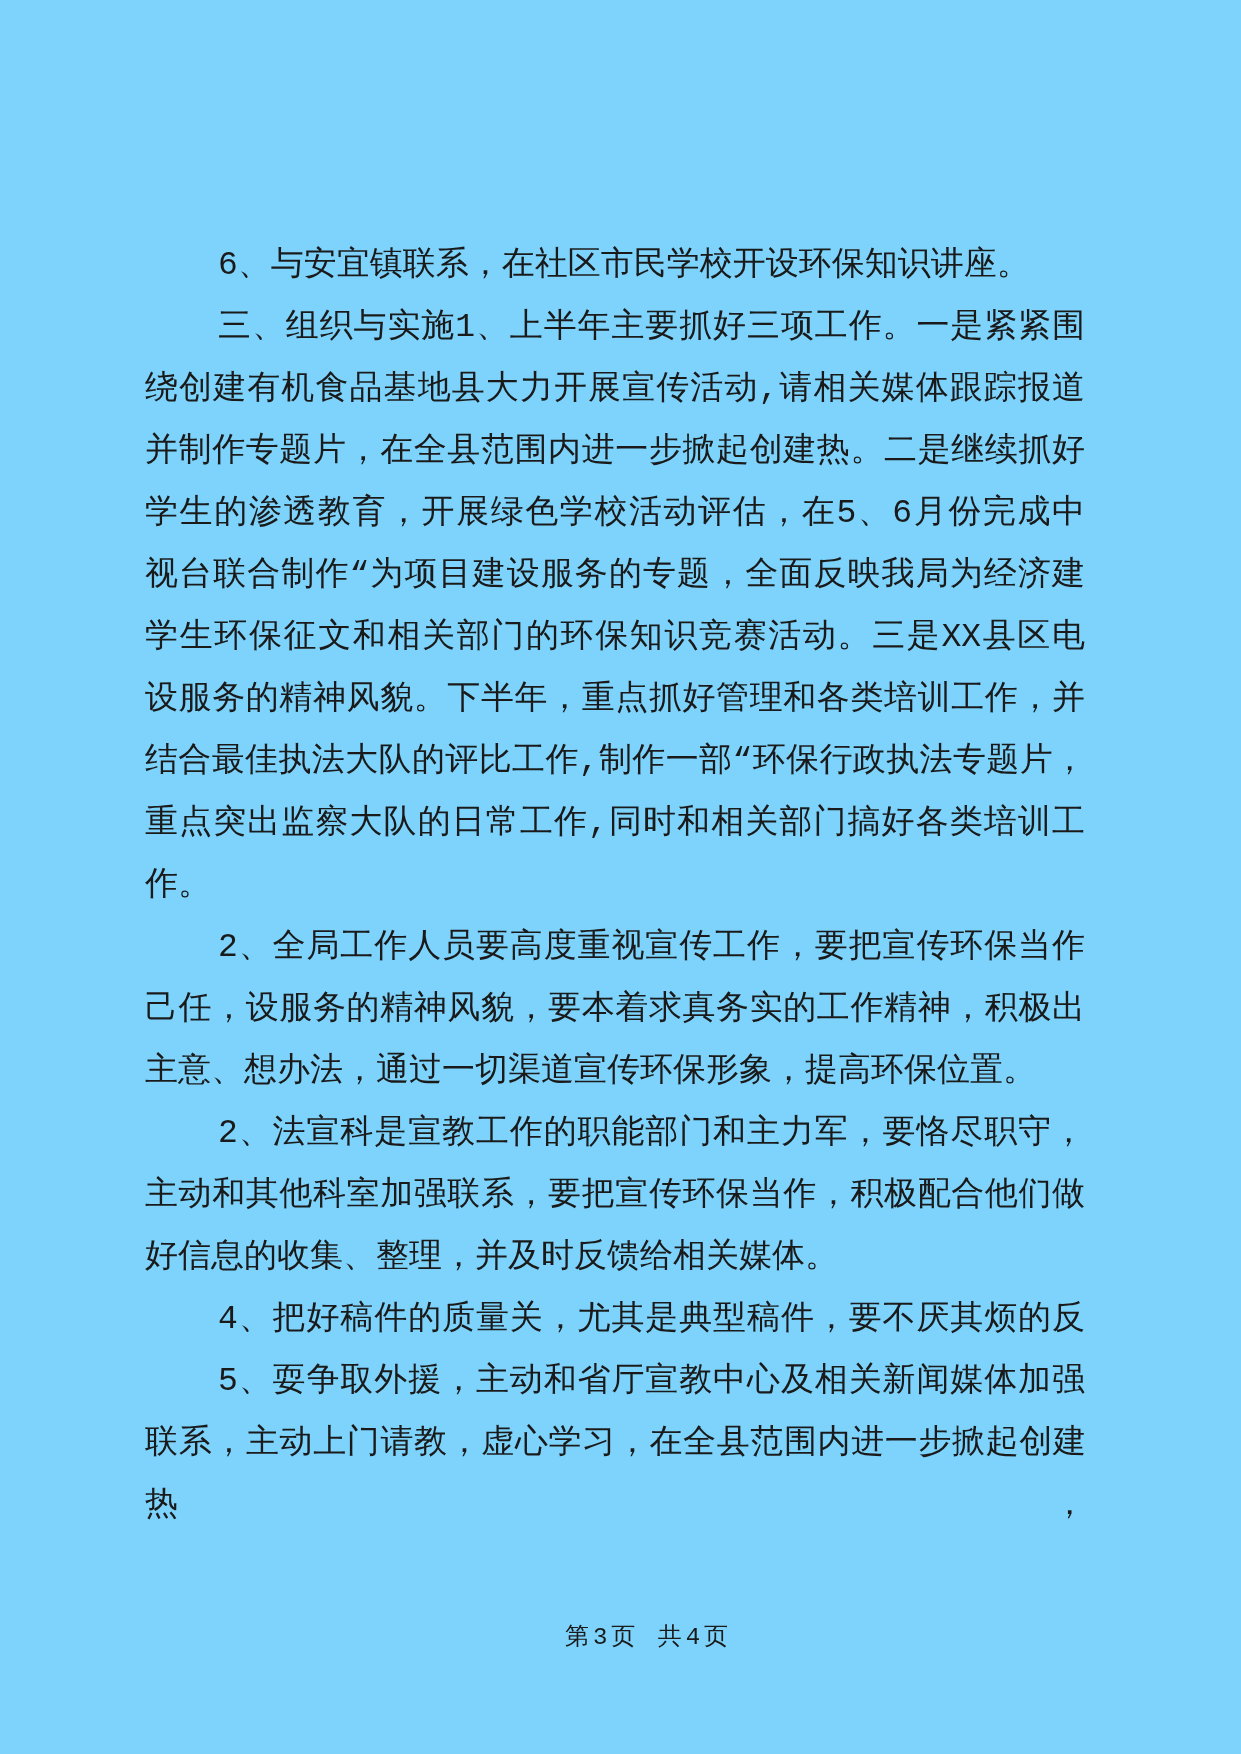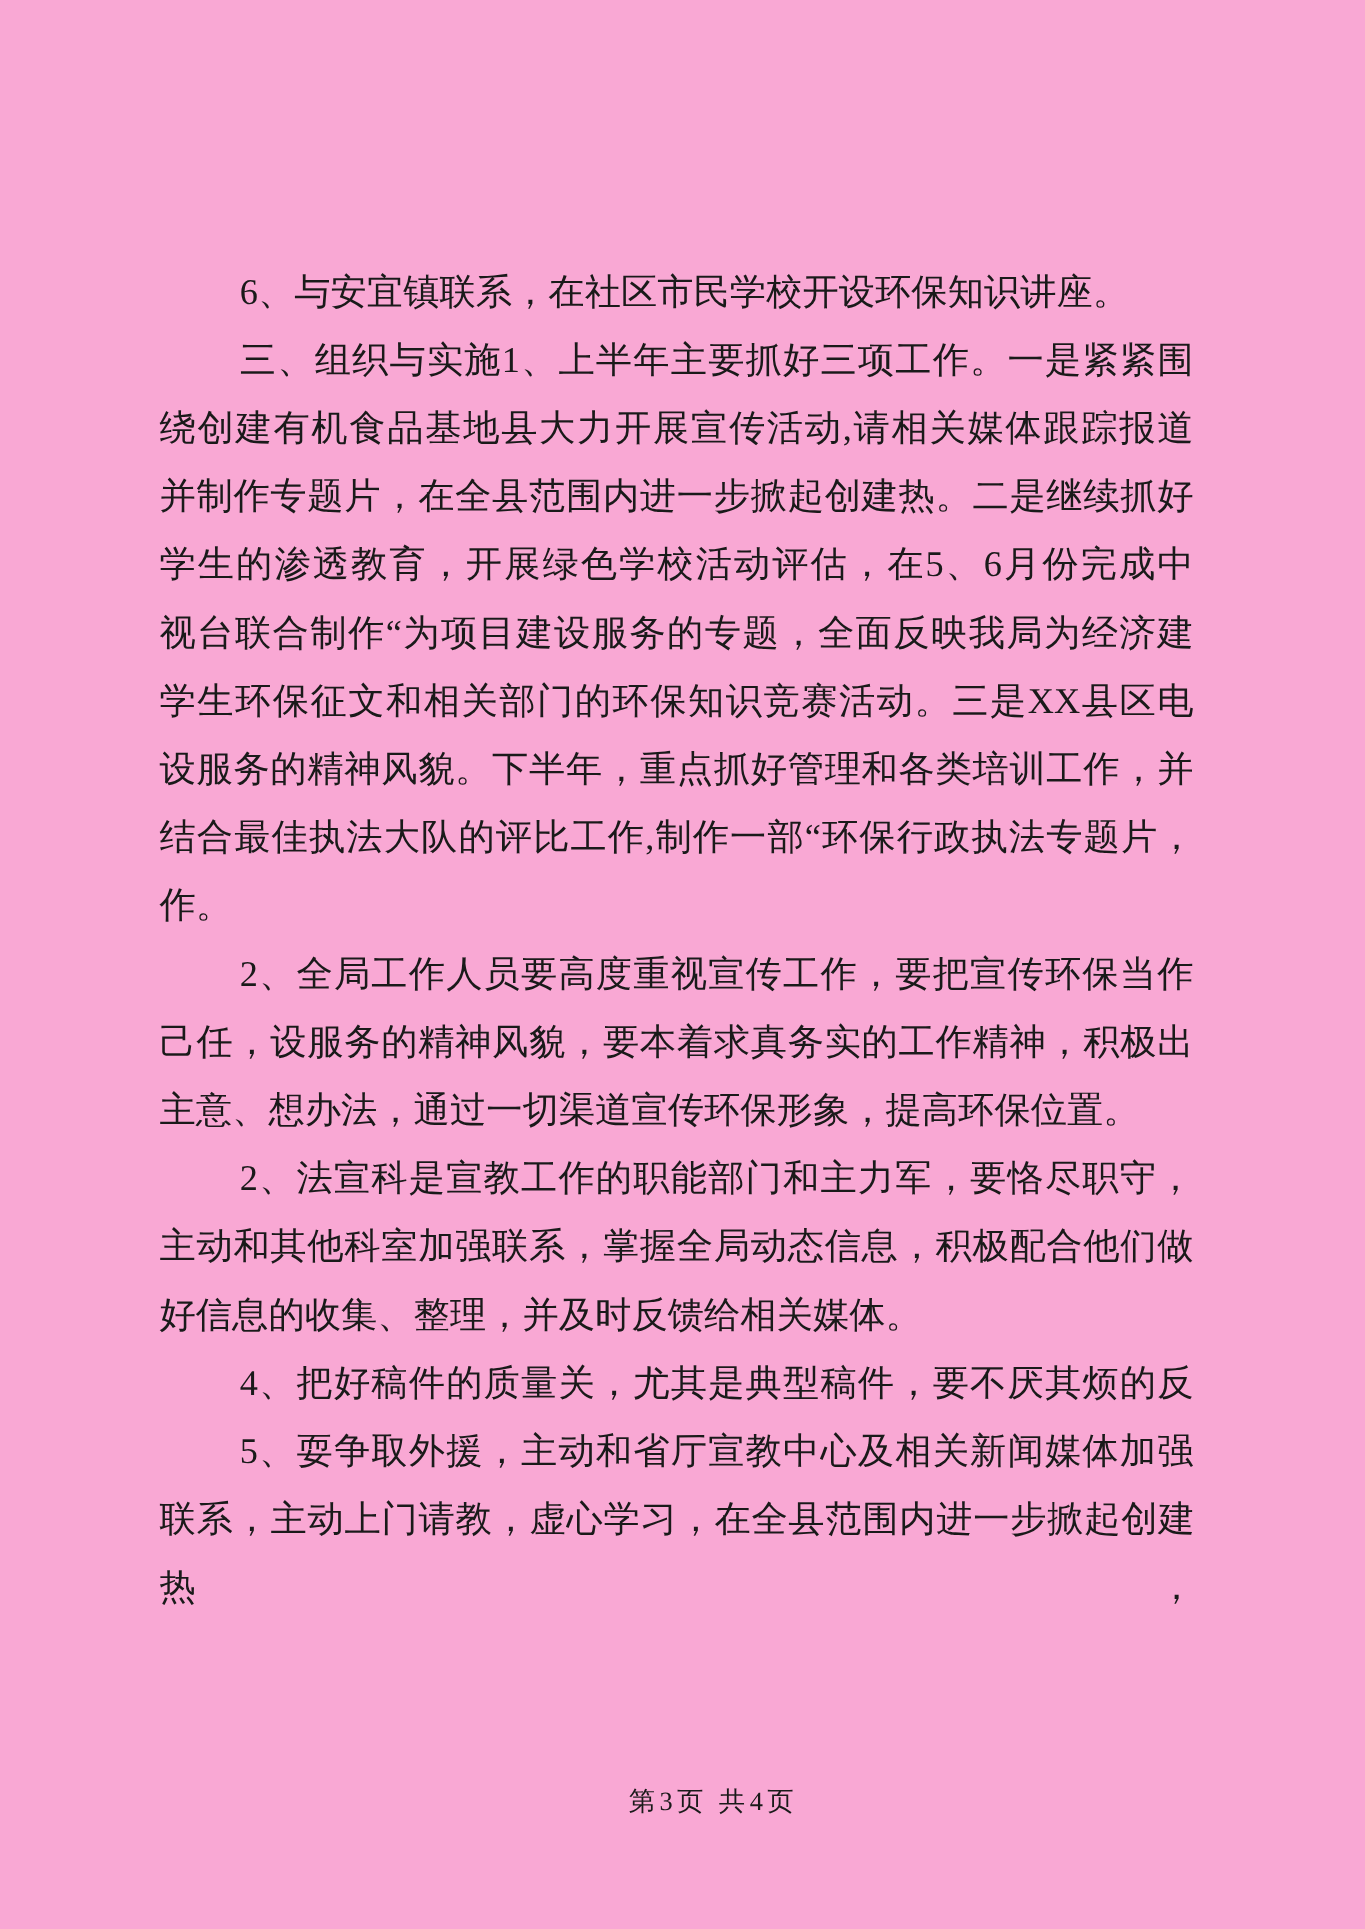--- a/index.html
+++ b/index.html
@@ -4,23 +4,23 @@
 <style>
   html, body {
     margin: 0;
     padding: 0;
     background: #ffffff;
   }
   .page {
     position: relative;
     width: 1241px;
     height: 1754px;
-    background: #f9a8d4;
+    background: #7dd3fc;
     overflow: hidden;
-    font-family: Liberation Serif, serif;
+    font-family: Liberation Mono, monospace;
     color: #1a1a1a;
   }
   .doc {
     position: absolute;
     left: 145px;
     top: 235px;
     width: 940px;
   }
   .tl {
     height: 62px;
@@ -64,26 +64,27 @@
   <div class="doc">
     <div class="tl in">6、与安宜镇联系，在社区市民学校开设环保知识讲座。</div>
     <div class="tl in j">三、组织与实施1、上半年主要抓好三项工作。一是紧紧围</div>
     <div class="tl j">绕创建有机食品基地县大力开展宣传活动,请相关媒体跟踪报道</div>
     <div class="tl j">并制作专题片，在全县范围内进一步掀起创建热。二是继续抓好</div>
     <div class="tl j">学生的渗透教育，开展绿色学校活动评估，在5、6月份完成中</div>
     <div class="tl j">视台联合制作“为项目建设服务的专题，全面反映我局为经济建</div>
     <div class="tl j">学生环保征文和相关部门的环保知识竞赛活动。三是XX县区电</div>
     <div class="tl j">设服务的精神风貌。下半年，重点抓好管理和各类培训工作，并</div>
     <div class="tl j sq">结合最佳执法大队的评比工作,制作一部“环保行政执法专题片，</div>
+    <div class="tl j">重点突出监察大队的日常工作,同时和相关部门搞好各类培训工</div>
     <div class="tl">作。</div>
     <div class="tl in j">2、全局工作人员要高度重视宣传工作，要把宣传环保当作</div>
     <div class="tl j">己任，设服务的精神风貌，要本着求真务实的工作精神，积极出</div>
     <div class="tl">主意、想办法，通过一切渠道宣传环保形象，提高环保位置。</div>
     <div class="tl in j">2、法宣科是宣教工作的职能部门和主力军，要恪尽职守，</div>
-    <div class="tl j">主动和其他科室加强联系，掌握全局动态信息，积极配合他们做</div>
+    <div class="tl j">主动和其他科室加强联系，要把宣传环保当作，积极配合他们做</div>
     <div class="tl">好信息的收集、整理，并及时反馈给相关媒体。</div>
     <div class="tl in j">4、把好稿件的质量关，尤其是典型稿件，要不厌其烦的反</div>
     <div class="tl in j">5、耍争取外援，主动和省厅宣教中心及相关新闻媒体加强</div>
     <div class="tl j sq">联系，主动上门请教，虚心学习，在全县范围内进一步掀起创建热，</div>
   </div>
 
   <div class="footer">第3页 共4页</div>
 </div>
 
 </body></html>

